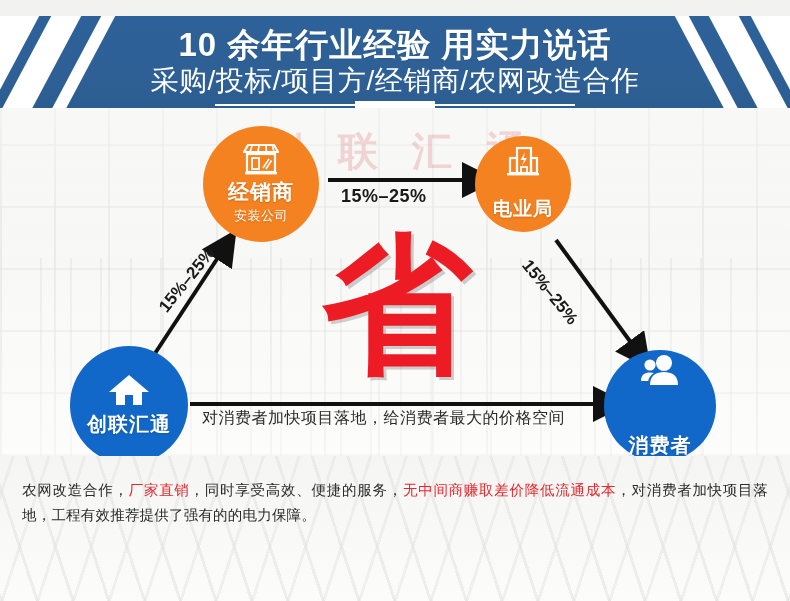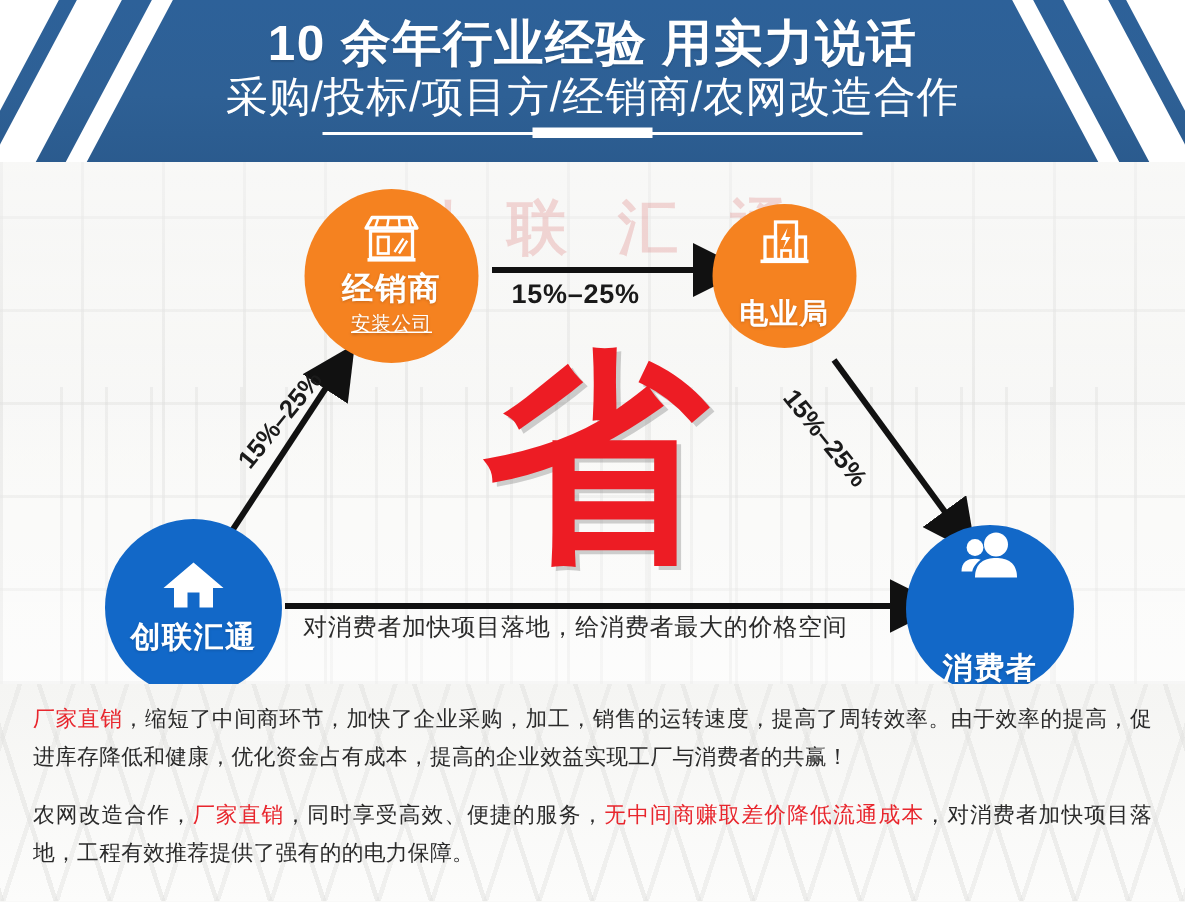--- a/index.html
+++ b/index.html
@@ -11,21 +11,21 @@
   }
   #page {
     position: relative;
     width: 790px; height: 601px;
     background: #f2f2f0;
     overflow: hidden;
   }
 
   
   .banner {
-    position: absolute; left: 0; top: 0;
+    position: absolute; left: 0; top: 16px;
     width: 790px; height: 115px;
     background: linear-gradient(180deg, #2d6199 0%, #2e6095 55%, #2a5a8d 100%);
     overflow: hidden;
   }
   .stripe {
     position: absolute; top: -40px;
     width: 46px; height: 190px;
     background: #ffffff;
   }
   .stripe.l1 { left: -36px; transform: skewX(-28deg); }
@@ -129,21 +129,20 @@
   .node .n-title {
     font-weight: bold;
     letter-spacing: 1px;
     text-shadow: 0 1px 2px rgba(0,0,0,.18);
   }
   .node .n-sub {
     font-size: 13px;
     letter-spacing: .5px;
     margin-top: 1px;
     text-shadow: 0 1px 2px rgba(0,0,0,.18);
-    text-decoration: underline;
   }
 
   #node-dealer {
     left: 203px; top: 18px; width: 116px; height: 116px;
     background: #f58220;
   }
   #node-dealer .n-title { font-size: 21px; margin-top: 3px; }
 
   #node-bureau {
     left: 475px; top: 28px; width: 96px; height: 96px;
@@ -324,22 +323,19 @@
           <path d="M2 27 C2 20.5 6 18.5 11 18.5 C12.4 18.5 13.7 18.7 14.8 19.1 C11.6 21.3 9.6 24.3 9.2 27 Z" fill="#fff"></path>
         </svg>
       </span>
       <span class="n-title">消费者</span>
     </div>
   </div>
 
   <div class="copy">
     <div class="copy-bg"></div>
 
-    <p class="para" id="para-1">
-      <span class="hl">厂家直销</span><span>，缩短了中间商环节，加快了企业采购，加工，销售的运转速度，提高了周转效率。由于效率的提高，促进库存降低和健康，优化资金占有成本，提高的企业效益实现工厂与消费者的共赢！</span>
-    </p>
 
     <p class="para" id="para-2">
       <span>农网改造合作，</span><span class="hl">厂家直销</span><span>，同时享受高效、便捷的服务，</span><span class="hl">无中间商赚取差价降低流通成本</span><span>，对消费者加快项目落地，工程有效推荐提供了强有的的电力保障。</span>
     </p>
   </div>
 
 </div>
 
 </body></html>

